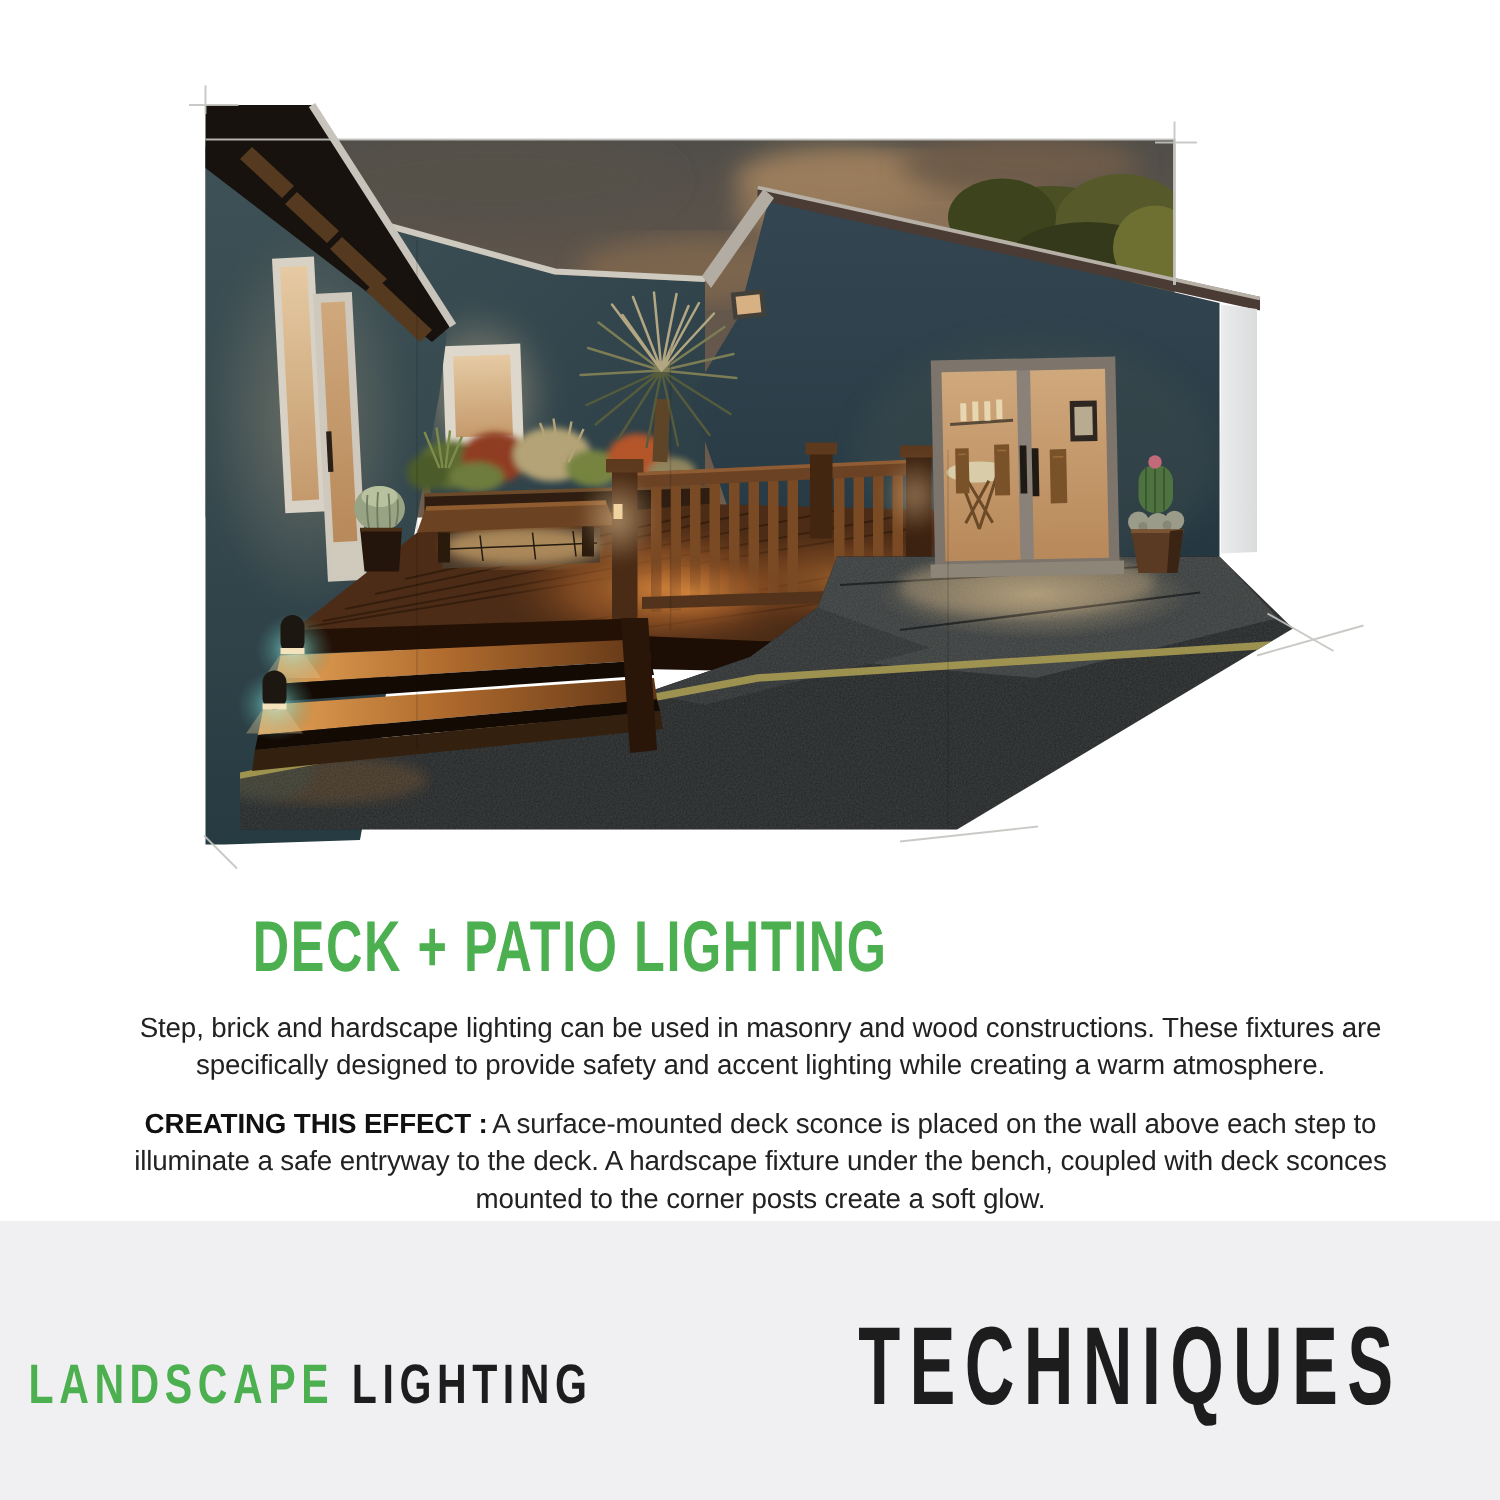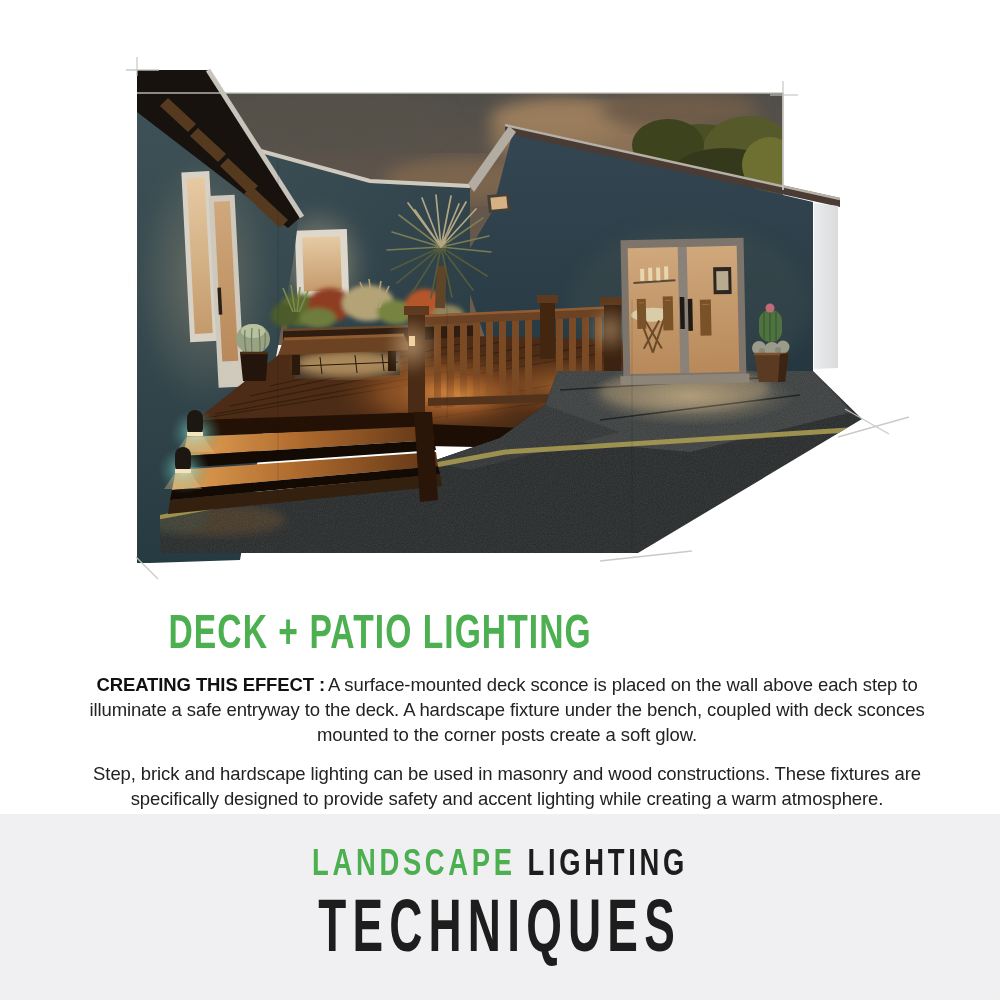--- a/index.html
+++ b/index.html
@@ -7,21 +7,21 @@
        font-family:"Liberation Sans","DejaVu Sans",sans-serif;color:#1f1f1f;}
   .page{position:absolute;inset:0;background:#ffffff;}
   .render{position:absolute;left:0;top:0;}
   .copy{position:absolute;left:84px;top:608px;width:846px;text-align:center;}
   .headline{color:#4CAF50;font-weight:700;font-size:48px;line-height:1;
             letter-spacing:1.5px;transform:scaleX(0.70);transform-origin:left center;
             white-space:nowrap;margin:0 0 16px 0;}
   .para{font-size:18.5px;line-height:25px;letter-spacing:-0.1px;color:#222;margin:0 0 14px 0;}
   .para b{font-weight:700;color:#111;margin-right:3px;}
   .footer{position:absolute;left:0;top:814px;width:1000px;height:186px;background:#f0f0f2;
-          display:flex;flex-direction:column;align-items:center;justify-content:flex-start;}
+          display:flex;flex-direction:row;align-items:center;justify-content:center;}
   .brandline{margin-top:30px;font-weight:700;font-size:37px;line-height:1;white-space:nowrap;
              letter-spacing:5px;transform:scaleX(0.74);transform-origin:center;}
   .brandline .green{color:#4CAF50;margin-right:16px;}
   .brandline .dark{color:#1d1d1d;}
   .brandbig{margin-top:8px;font-weight:700;font-size:74px;line-height:1;white-space:nowrap;
             letter-spacing:10px;color:#1d1d1d;transform:scaleX(0.62);transform-origin:center;}
 </style>
 </head>
 <body>
 
@@ -403,22 +403,22 @@
   </g>
   <g stroke="#0a0a0a" stroke-width="1" opacity="0.14">
     <line x1="278" y1="160" x2="278" y2="500"></line>
     <line x1="632" y1="300" x2="632" y2="551"></line>
     <line x1="447" y1="230" x2="447" y2="420"></line>
   </g>
 </svg>
 
 <div class="copy">
   <h1 class="headline">DECK + PATIO LIGHTING</h1>
+  <p class="para">Step, brick and hardscape lighting can be used in masonry and wood constructions. These fixtures are specifically designed to provide safety and accent lighting while creating a warm atmosphere.</p>
   <p class="para"><b>CREATING THIS EFFECT :</b><span>A surface-mounted deck sconce is placed on the wall above each step to illuminate a safe entryway to the deck. A hardscape fixture under the bench, coupled with deck sconces mounted to the corner posts create a soft glow.</span></p>
-  <p class="para">Step, brick and hardscape lighting can be used in masonry and wood constructions. These fixtures are specifically designed to provide safety and accent lighting while creating a warm atmosphere.</p>
 </div>
 
 <div class="footer">
   <div class="brandline">
     <span class="green">LANDSCAPE</span><span class="dark">LIGHTING</span>
   </div>
   <div class="brandbig">TECHNIQUES</div>
 </div>
 
 </body></html>

